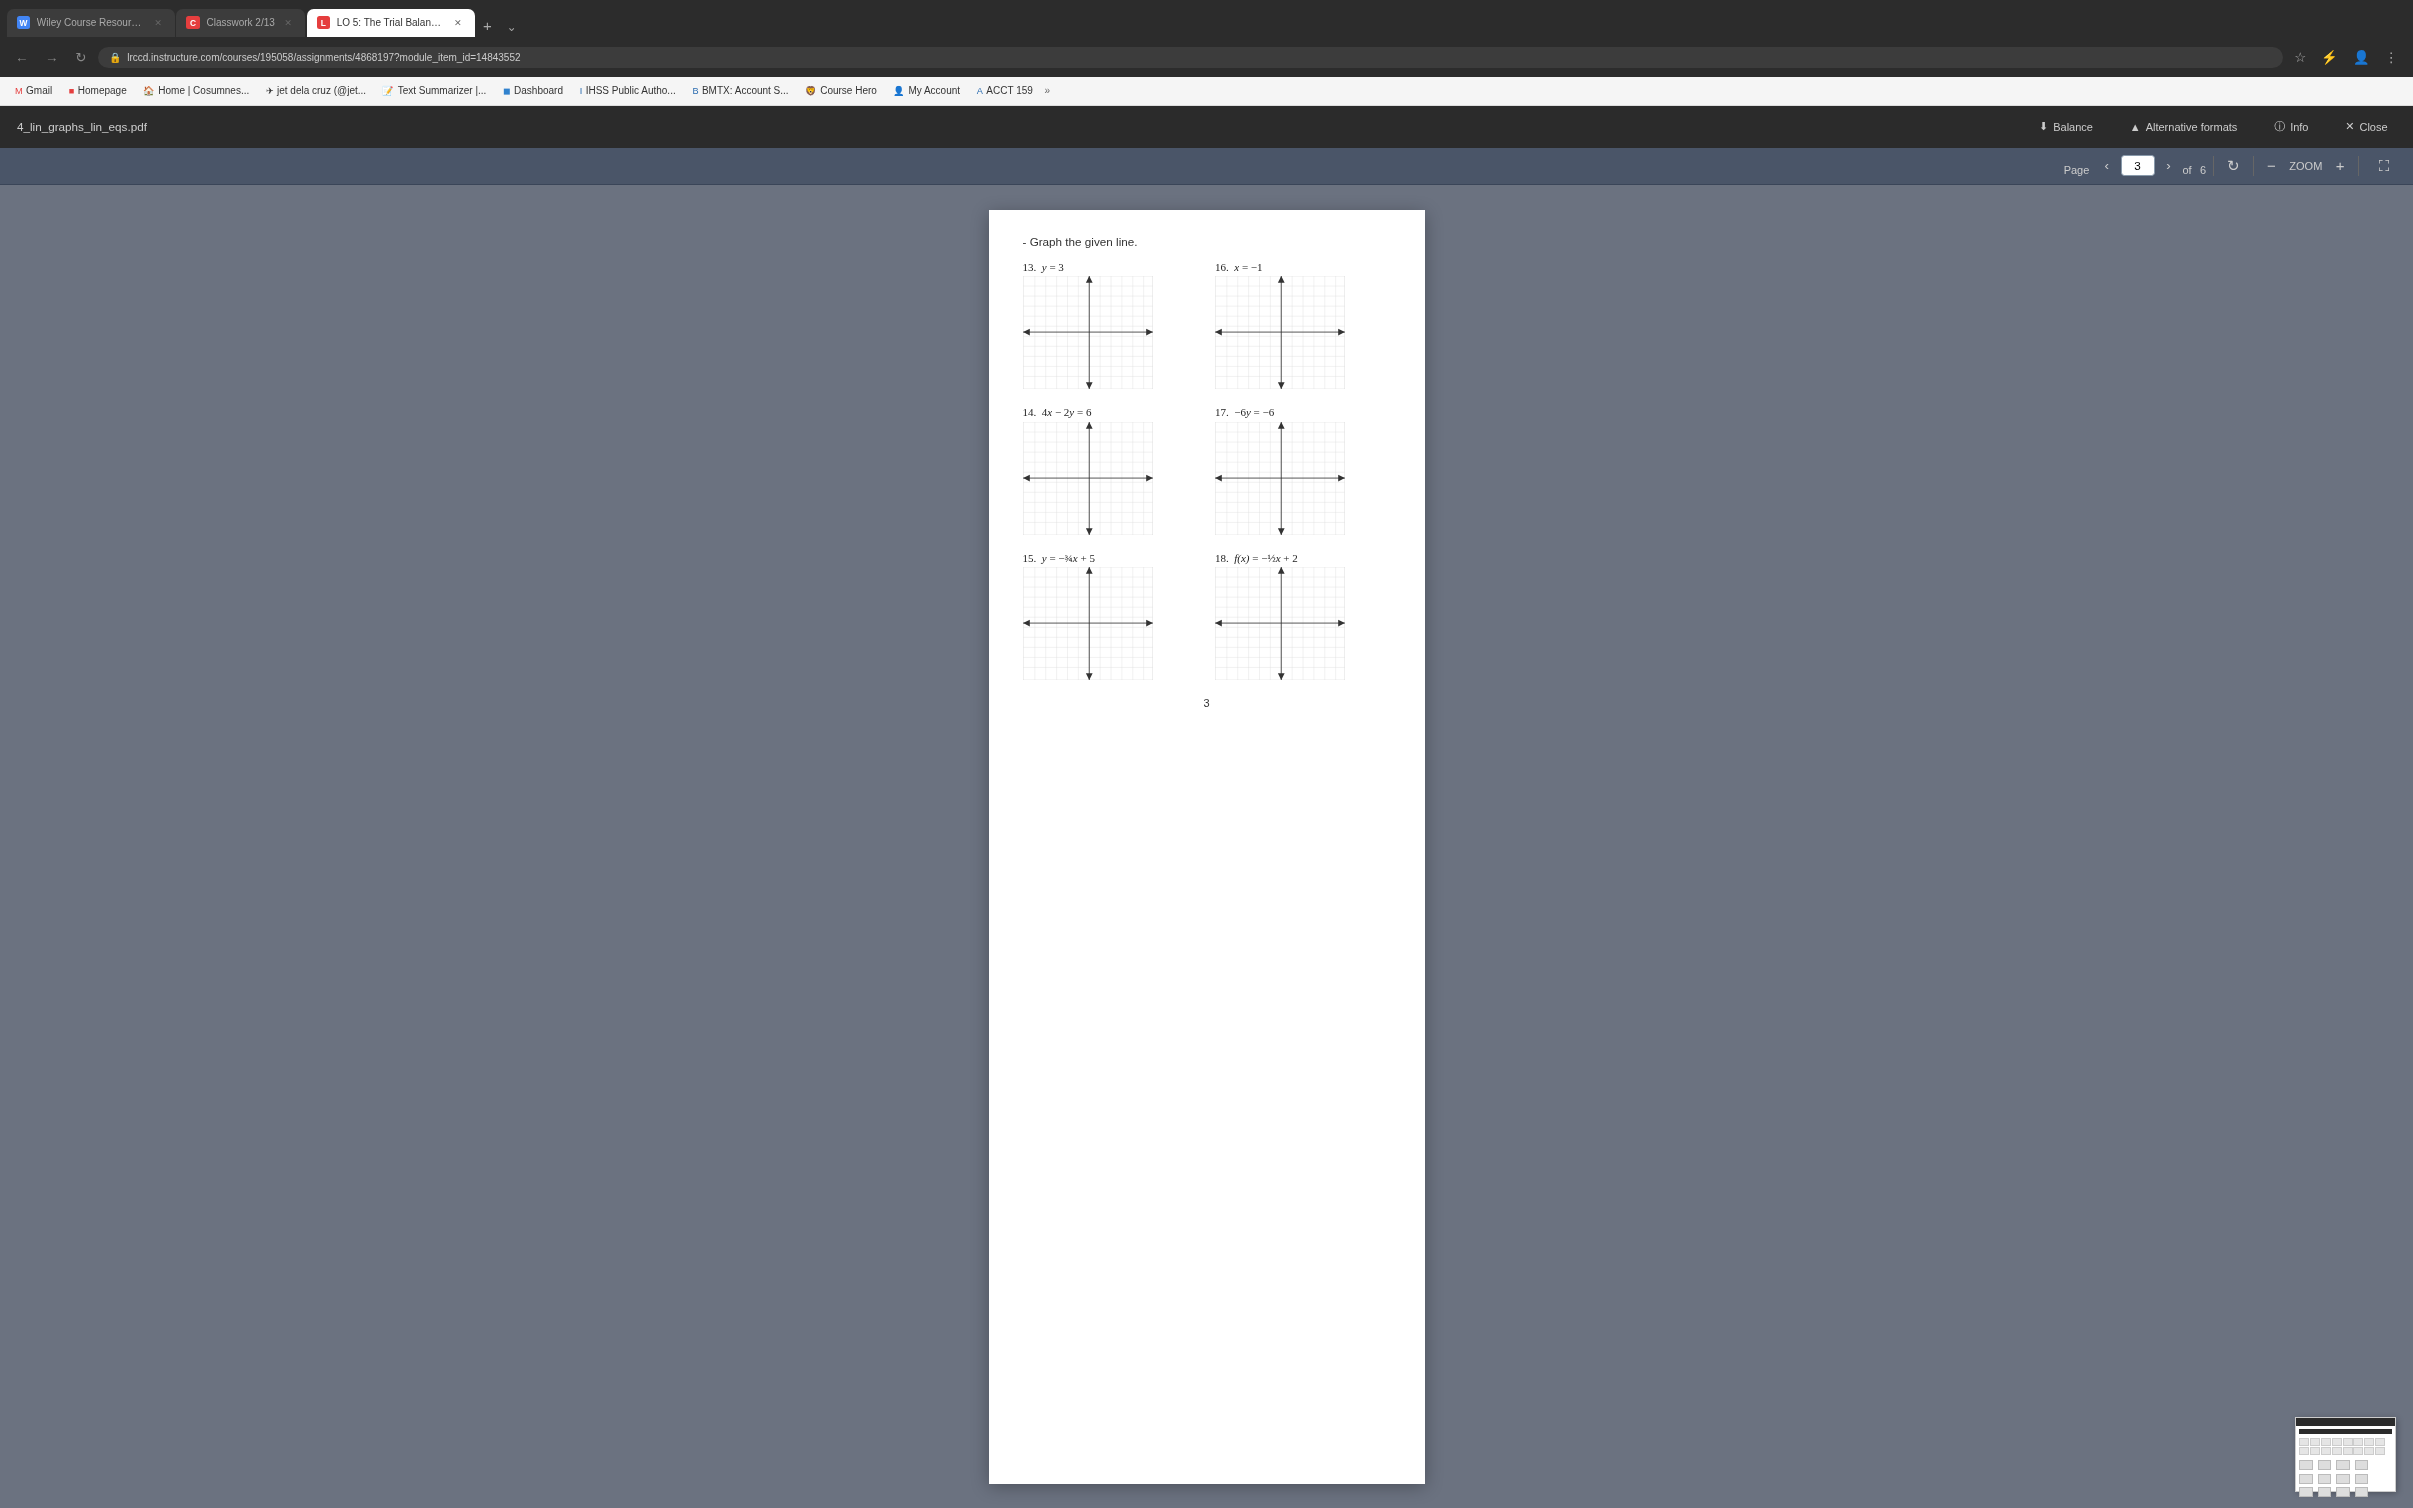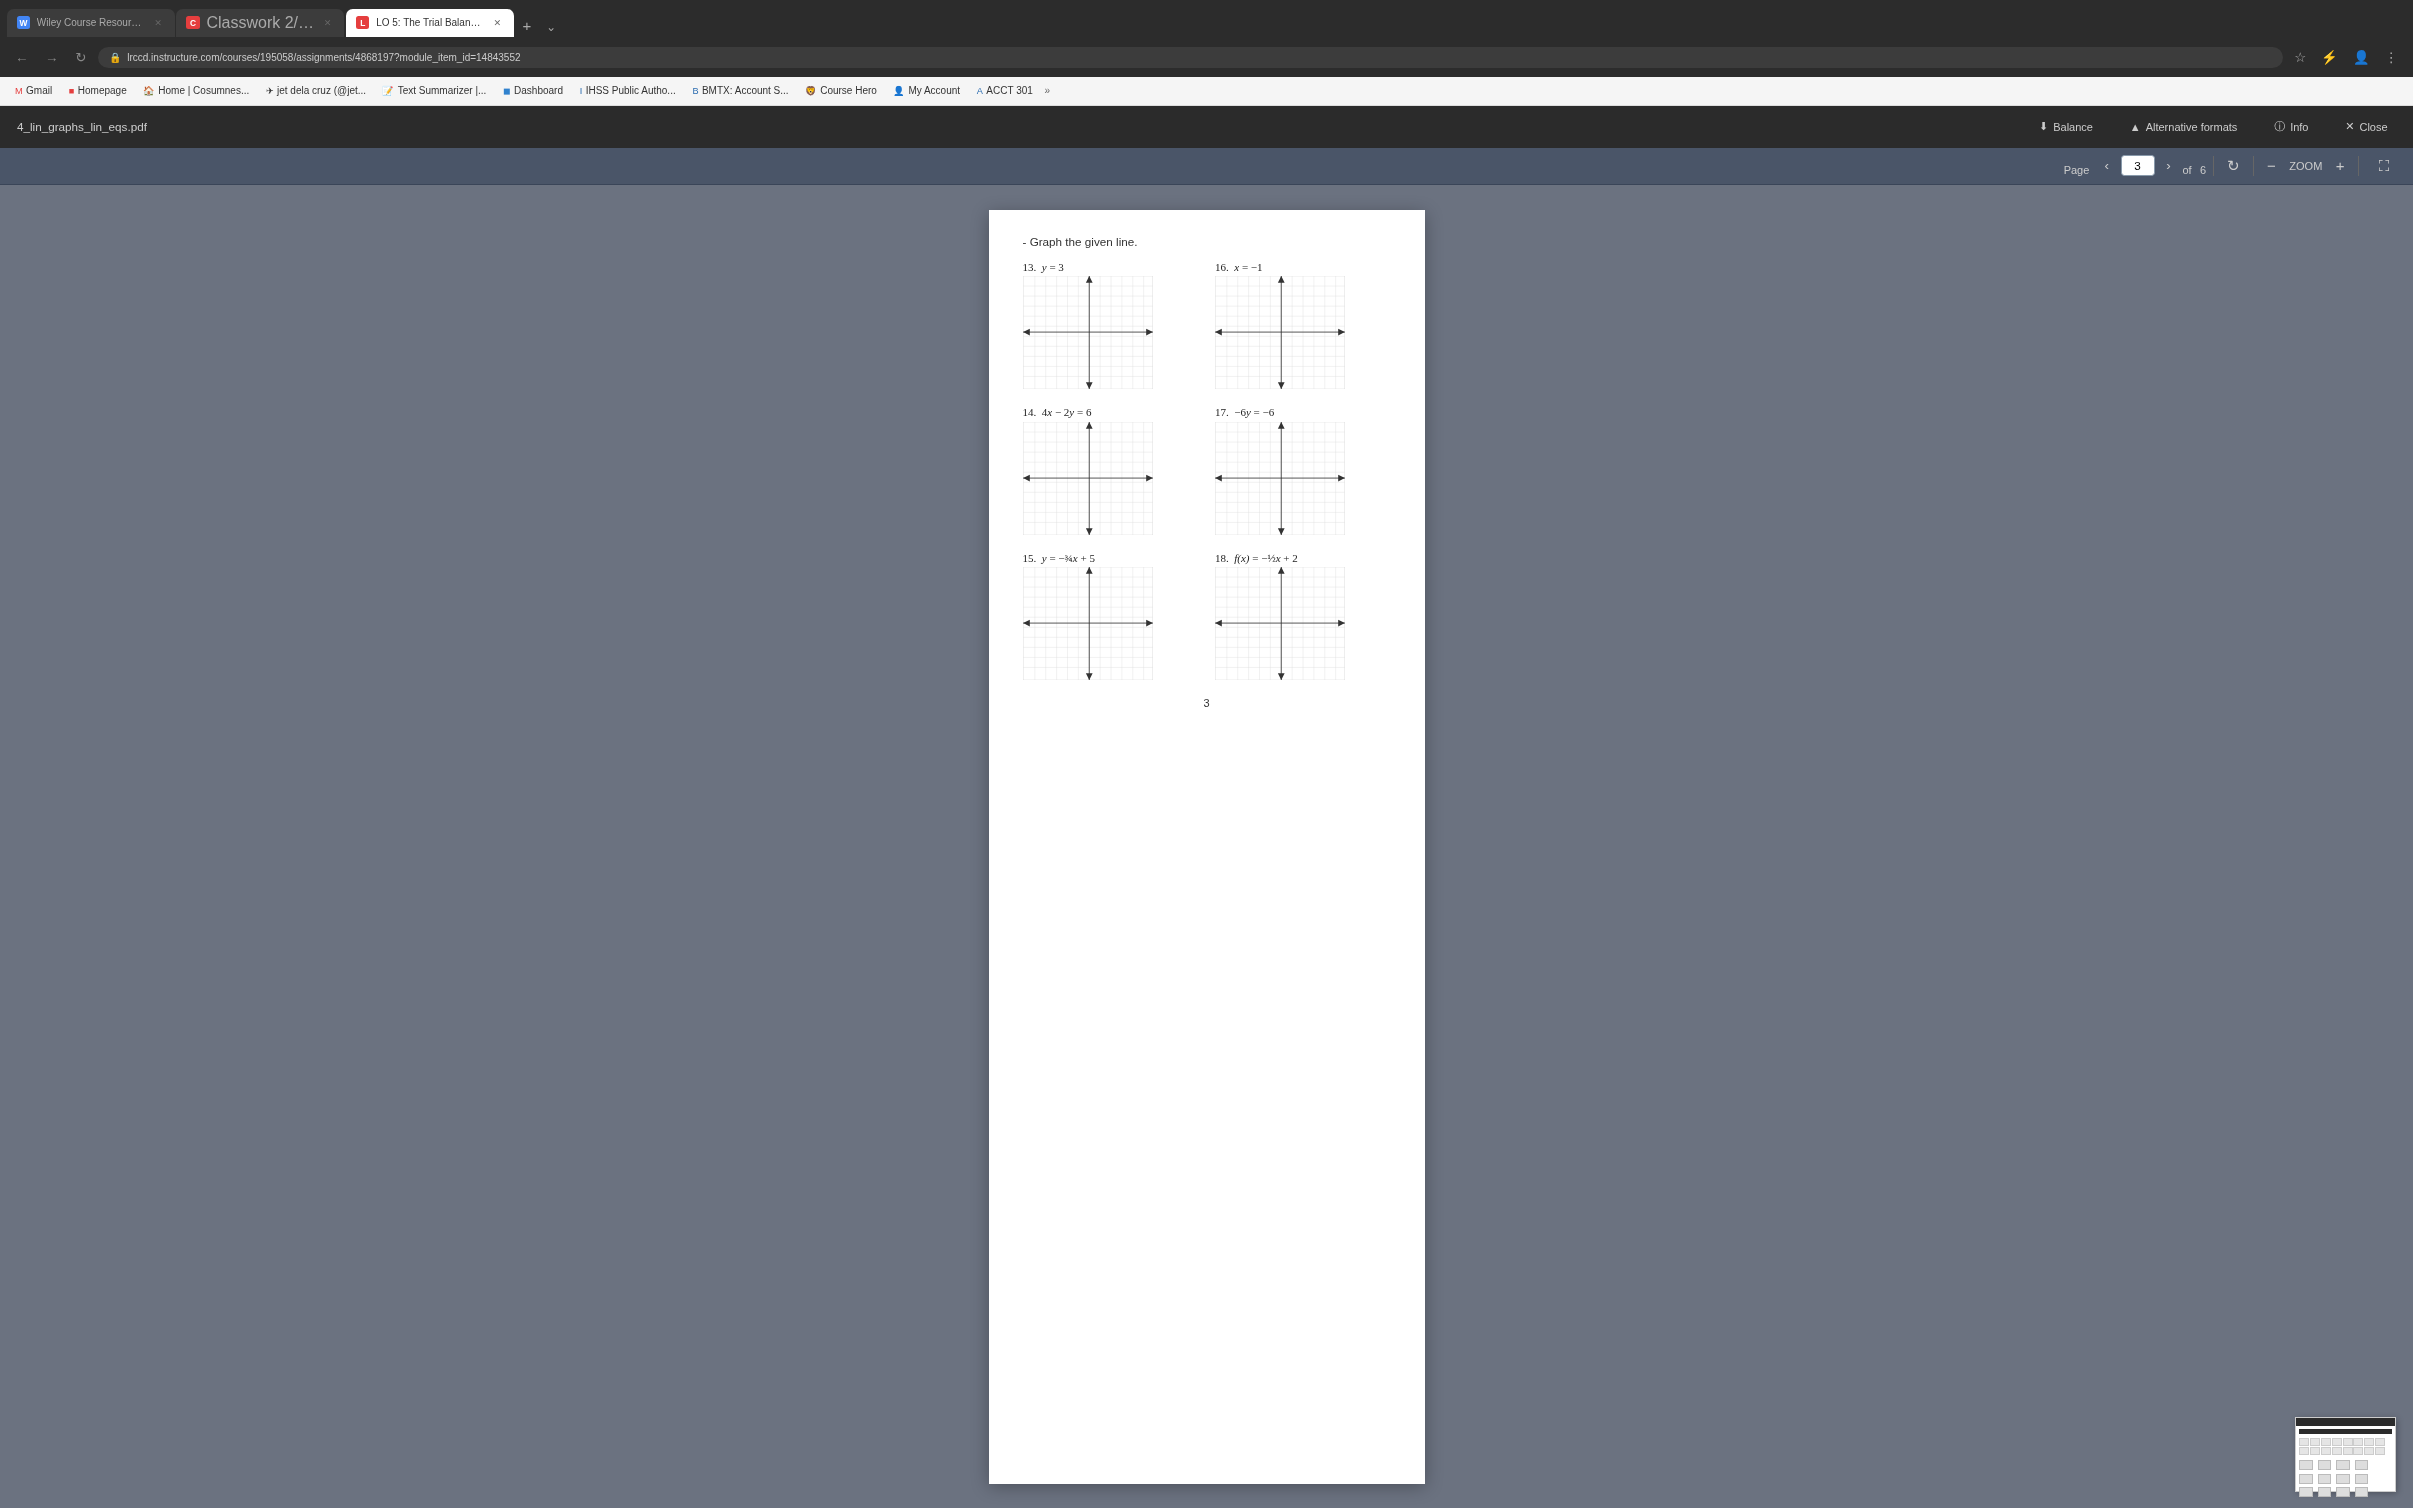--- a/index.html
+++ b/index.html
@@ -70,21 +70,21 @@
 <div>
 
   <div class="tab-bar">
     <div class="tab inactive">
       <div class="tab-favicon" style="background:#4285f4; border-radius:2.5px; display:flex;align-items:center;justify-content:center; color:#fff; font-size:8.4px; font-weight:bold;">W</div>
       <span style="font-size:10px; overflow:hidden; text-overflow:ellipsis; white-space:nowrap;">Wiley Course Resources</span>
       <div class="tab-close">✕</div>
     </div>
     <div class="tab inactive">
       <div class="tab-favicon" style="background:#e53e3e; border-radius:2.5px; display:flex;align-items:center;justify-content:center; color:#fff; font-size:8.4px; font-weight:bold;">C</div>
-      <span style="font-size:16px; overflow:hidden; text-overflow:ellipsis; white-space:nowrap;">Classwork 2/13</span>
+      <span style="font-size:10px; overflow:hidden; text-overflow:ellipsis; white-space:nowrap;">Classwork 2/13</span>
       <div class="tab-close">✕</div>
     </div>
     <div class="tab active">
       <div class="tab-favicon" style="background:#e53e3e; border-radius:2.5px; display:flex;align-items:center;justify-content:center; color:#fff; font-size:8.4px; font-weight:bold;">L</div>
       <span style="font-size:10px; overflow:hidden; text-overflow:ellipsis; white-space:nowrap;">LO 5: The Trial Balance | Finan...</span>
       <div class="tab-close">✕</div>
     </div>
     <button class="tab-new">+</button>
     <div class="tab-more">⌄</div>
   </div>
@@ -141,21 +141,21 @@
     <div class="bookmark">
       <span style="font-size:9.2px;">🦁</span>
       <span>Course Hero</span>
     </div>
     <div class="bookmark">
       <span style="font-size:9.2px; color:#744210;">👤</span>
       <span>My Account</span>
     </div>
     <div class="bookmark">
       <span style="font-size:9.2px; color:#2b6cb0;">A</span>
-      <span>ACCT 301</span>
+      <span>ACCT 159</span>
     </div>
     <span class="bookmarks-more">»</span>
   </div>
 
   <div class="pdf-header">
     <span class="pdf-title">4_lin_graphs_lin_eqs.pdf</span>
     <div class="pdf-actions">
       <button class="pdf-action-btn">
         <span>⬇</span>
         <span>Balance</span>

